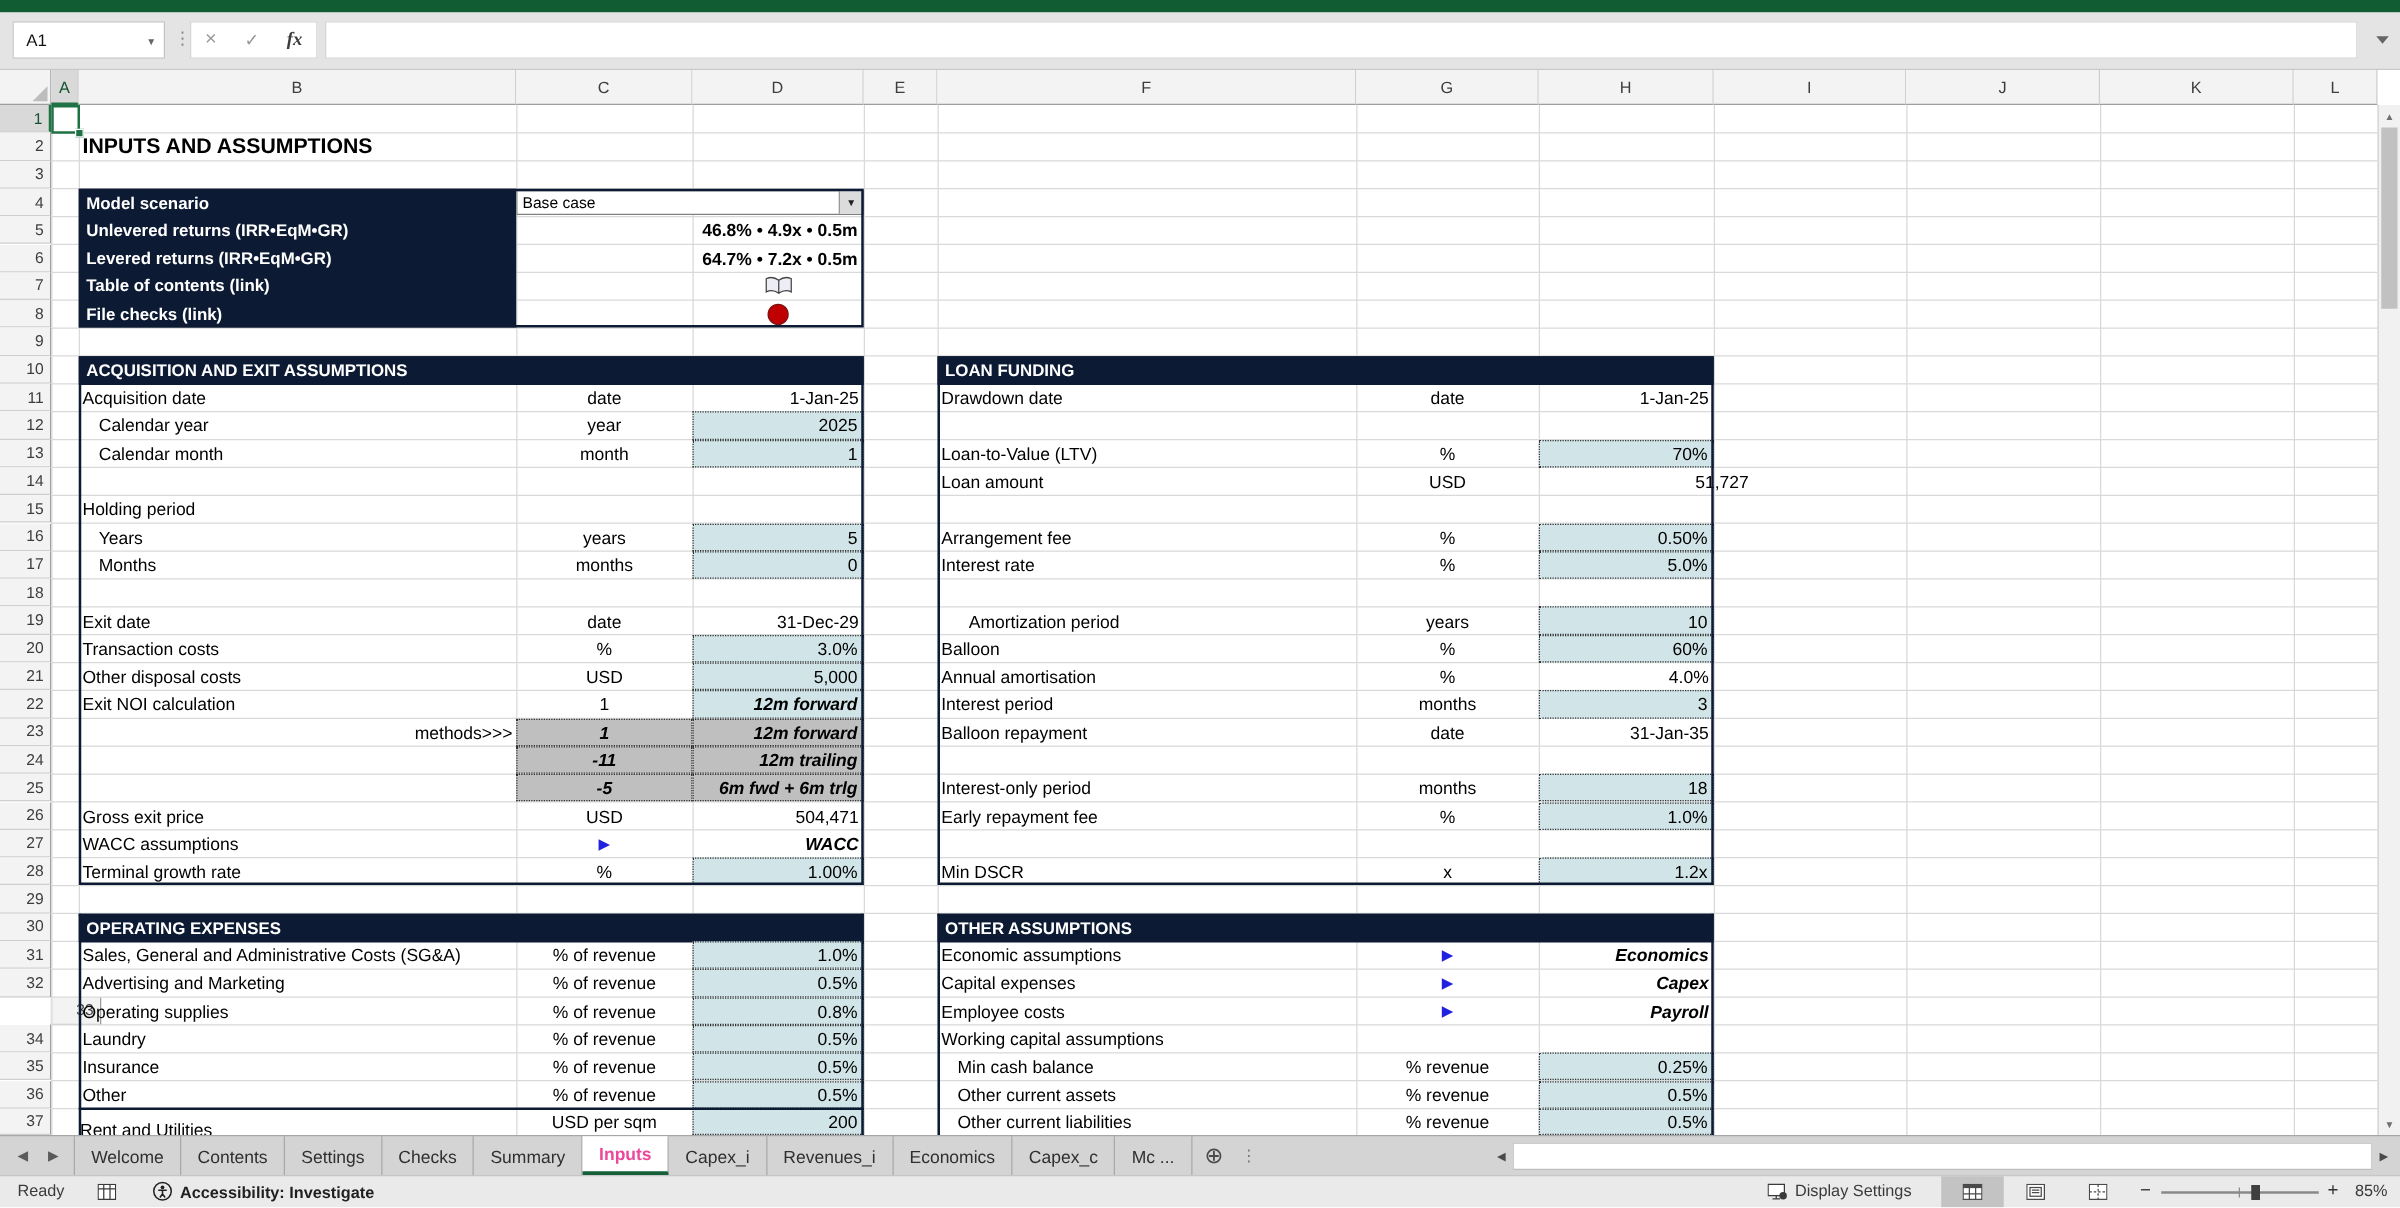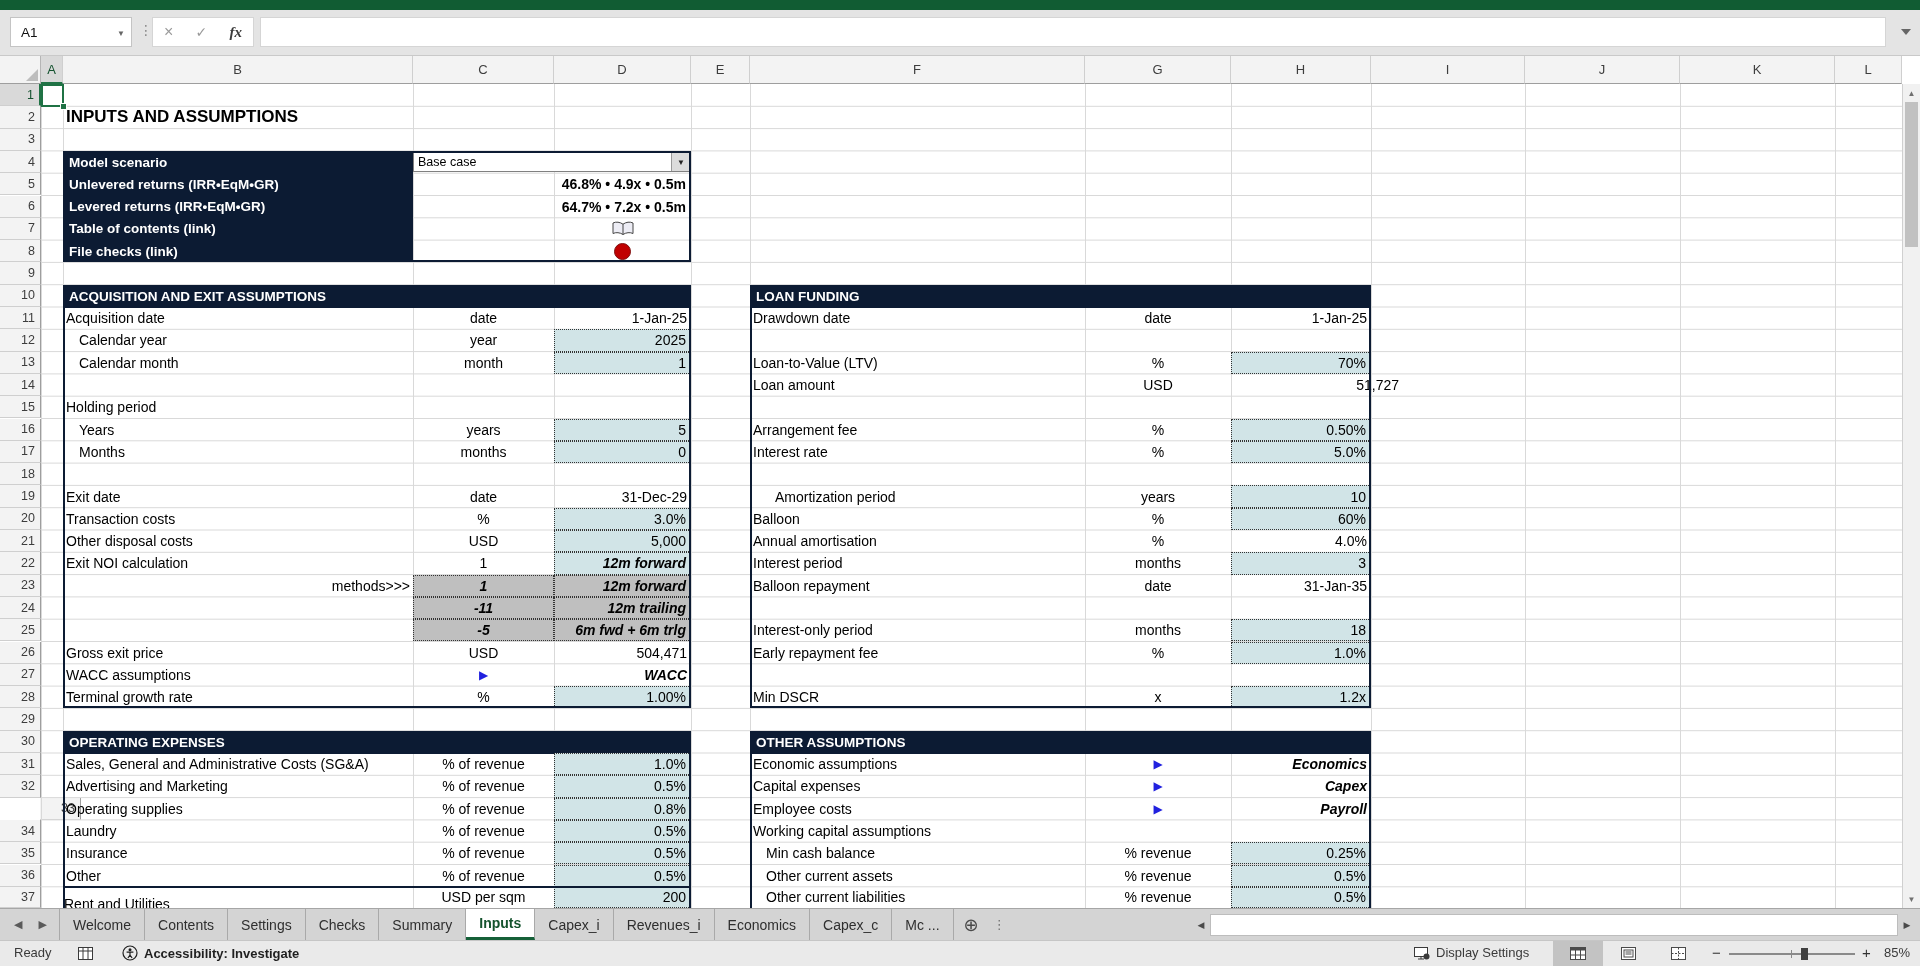--- a/index.html
+++ b/index.html
@@ -65,21 +65,21 @@
   .vs-up{top:1px;}
   .vs-down{bottom:1px;}
   .vs-thumb{position:absolute;left:2px;right:2px;top:18px;height:145px;background:#C1C1C1;}
 
   
   .tabbar{position:absolute;left:0;top:908px;width:100%;height:32px;background:#D4D4D4;border-top:1px solid #A6A6A6;display:flex;align-items:stretch;box-sizing:border-box;z-index:6;}
   .tab-navs{display:flex;align-items:center;padding:0 12px 0 14px;gap:16px;color:#5a5a5a;font-size:11px;}
   #tabs{display:flex;align-items:stretch;}
   .tab{display:flex;align-items:center;padding:0 13px;font-size:14px;color:#2f2f2f;border-right:1px solid #a9a9a9;}
   .tab:first-child{border-left:1px solid #a9a9a9;}
-  .tab.active{background:#fff;color:#14532d;font-weight:bold;border-bottom:3px solid #156038;}
+  .tab.active{background:#fff;color:#ec4899;font-weight:bold;border-bottom:3px solid #156038;}
   .tab-add{display:flex;align-items:center;padding:0 10px;font-size:18px;color:#4a4a4a;}
   .tab-dots{display:flex;align-items:center;color:#777;padding:0 4px;font-size:13px;}
   .hscroll{position:absolute;left:1192px;top:5px;width:724px;height:22px;display:flex;align-items:center;}
   .hs-btn{width:18px;height:22px;display:flex;align-items:center;justify-content:center;font-size:9px;color:#4a4a4a;}
   .hs-track{flex:1;height:22px;background:#FFFFFF;border:1px solid #BDBDBD;box-sizing:border-box;}
 
   
   .statusbar{position:absolute;left:0;top:940px;width:100%;height:26px;background:#EAEAEA;border-top:1px solid #C6C6C6;box-sizing:border-box;font-size:13px;color:#3a3a3a;z-index:6;}
   .sb-ready{position:absolute;left:14px;top:4px;}
   .sb-macro{position:absolute;left:78px;top:6px;display:flex;}

